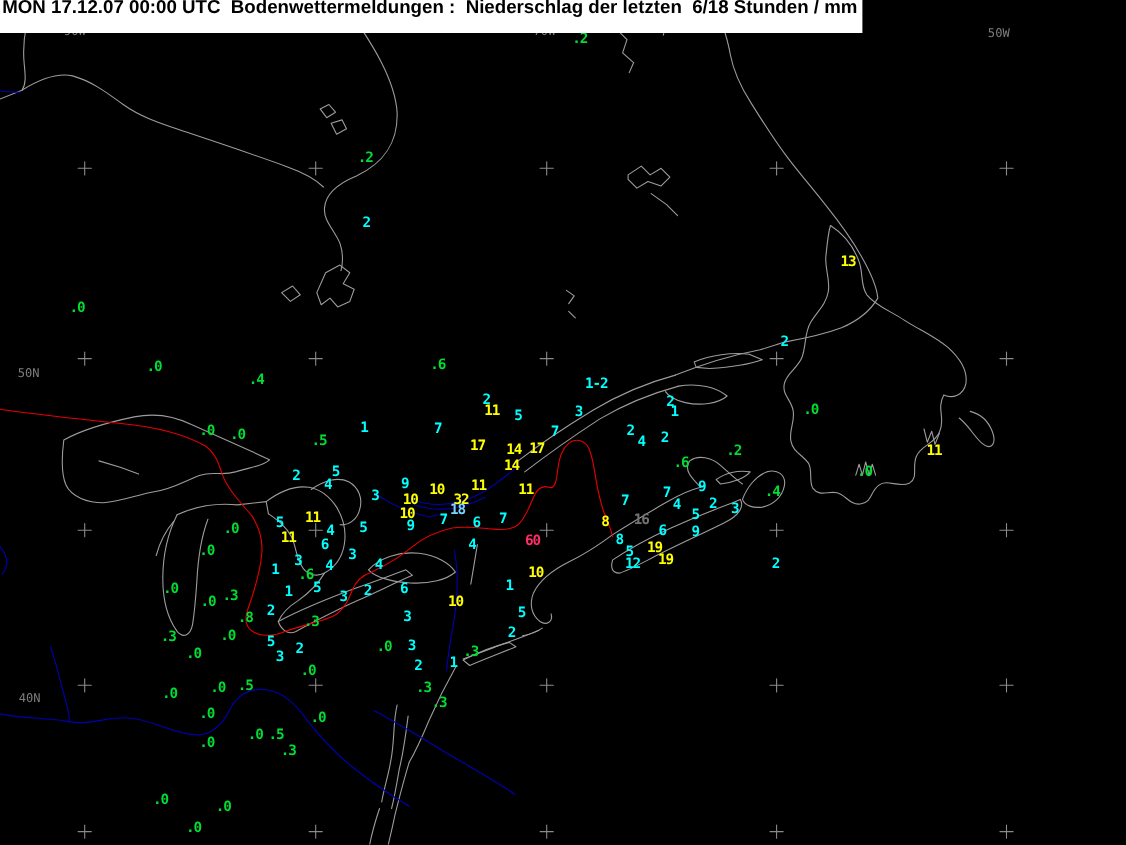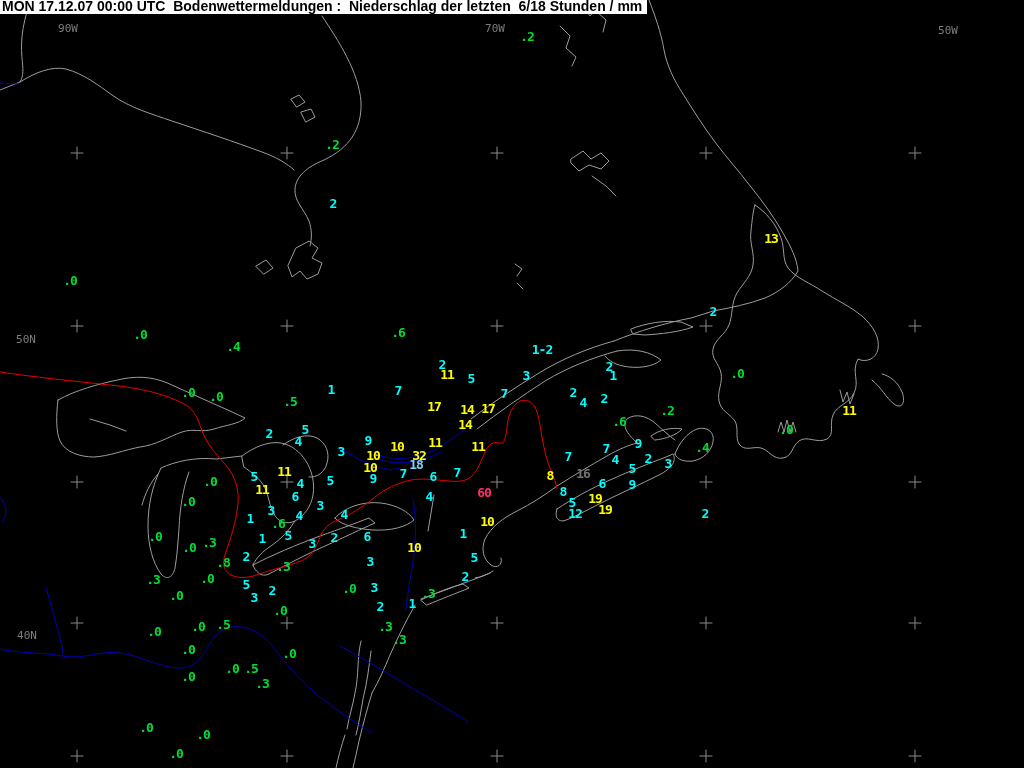--- a/index.html
+++ b/index.html
@@ -1,20 +1,20 @@
 <!DOCTYPE html>
 <html><head>
 <meta charset="utf-8">
 <style>
   html,body{margin:0;padding:0;background:#000;}
   #screen{position:relative;width:1024px;height:768px;background:#000;overflow:hidden;
           font-family:"DejaVu Sans Mono",monospace;}
   #maplines{position:absolute;left:0;top:0;width:1024px;height:768px;}
-  #titlebar{position:absolute;left:0;top:0;height:14px;line-height:13px;background:#fff;color:#000;
-            font-family:"Liberation Sans",sans-serif;font-weight:bold;font-size:14px;
+  #titlebar{position:absolute;left:0;top:0;height:30px;line-height:13px;background:#fff;color:#000;
+            font-family:"Liberation Sans",sans-serif;font-weight:bold;font-size:17px;
             padding:0 5px 0 2px;white-space:pre;z-index:5;}
   .station{position:absolute;transform:translate(-50%,-50%);
            font:bold 13px "DejaVu Sans Mono",monospace;letter-spacing:-1px;white-space:pre;z-index:3;}
   .geolabel{position:absolute;transform:translate(-50%,-50%);
             font:11px "DejaVu Sans Mono",monospace;letter-spacing:0px;white-space:pre;z-index:2;margin-top:12px;}
 </style>
 </head>
 <body>
 
 <div id="screen" style="background: rgb(0, 0, 0);">
@@ -114,21 +114,21 @@
         <path d="M 909,326 L 921,326 M 915,320 L 915,332"></path>
         <path d="M 909,482 L 921,482 M 915,476 L 915,488"></path>
         <path d="M 909,623 L 921,623 M 915,617 L 915,629"></path>
         <path d="M 909,756 L 921,756 M 915,750 L 915,762"></path>
       </g>
   </svg>
 
   <div id="geolabels">
       <span class="geolabel" style="left: 68px; top: 16px; color: rgb(125, 125, 125);">90W</span>
       <span class="geolabel" style="left: 495px; top: 16px; color: rgb(125, 125, 125);">70W</span>
-      <span class="geolabel" style="left: 948px; top: 18px; color: rgb(125, 125, 125);">50W</span>
+      <span class="geolabel" style="left: 908px; top: 18px; color: rgb(125, 125, 125);">50W</span>
       <span class="geolabel" style="left: 26px; top: 327px; color: rgb(125, 125, 125);">50N</span>
       <span class="geolabel" style="left: 27px; top: 623px; color: rgb(125, 125, 125);">40N</span>
     </div>
 
   <div id="stations">
       <span class="station" style="left: 527px; top: 36px; color: rgb(0, 221, 51);">.2</span>
       <span class="station" style="left: 332px; top: 144px; color: rgb(0, 221, 51);">.2</span>
       <span class="station" style="left: 333px; top: 203px; color: rgb(0, 255, 255);">2</span>
       <span class="station" style="left: 771px; top: 238px; color: rgb(255, 255, 0);">13</span>
       <span class="station" style="left: 70px; top: 280px; color: rgb(0, 221, 51);">.0</span>

